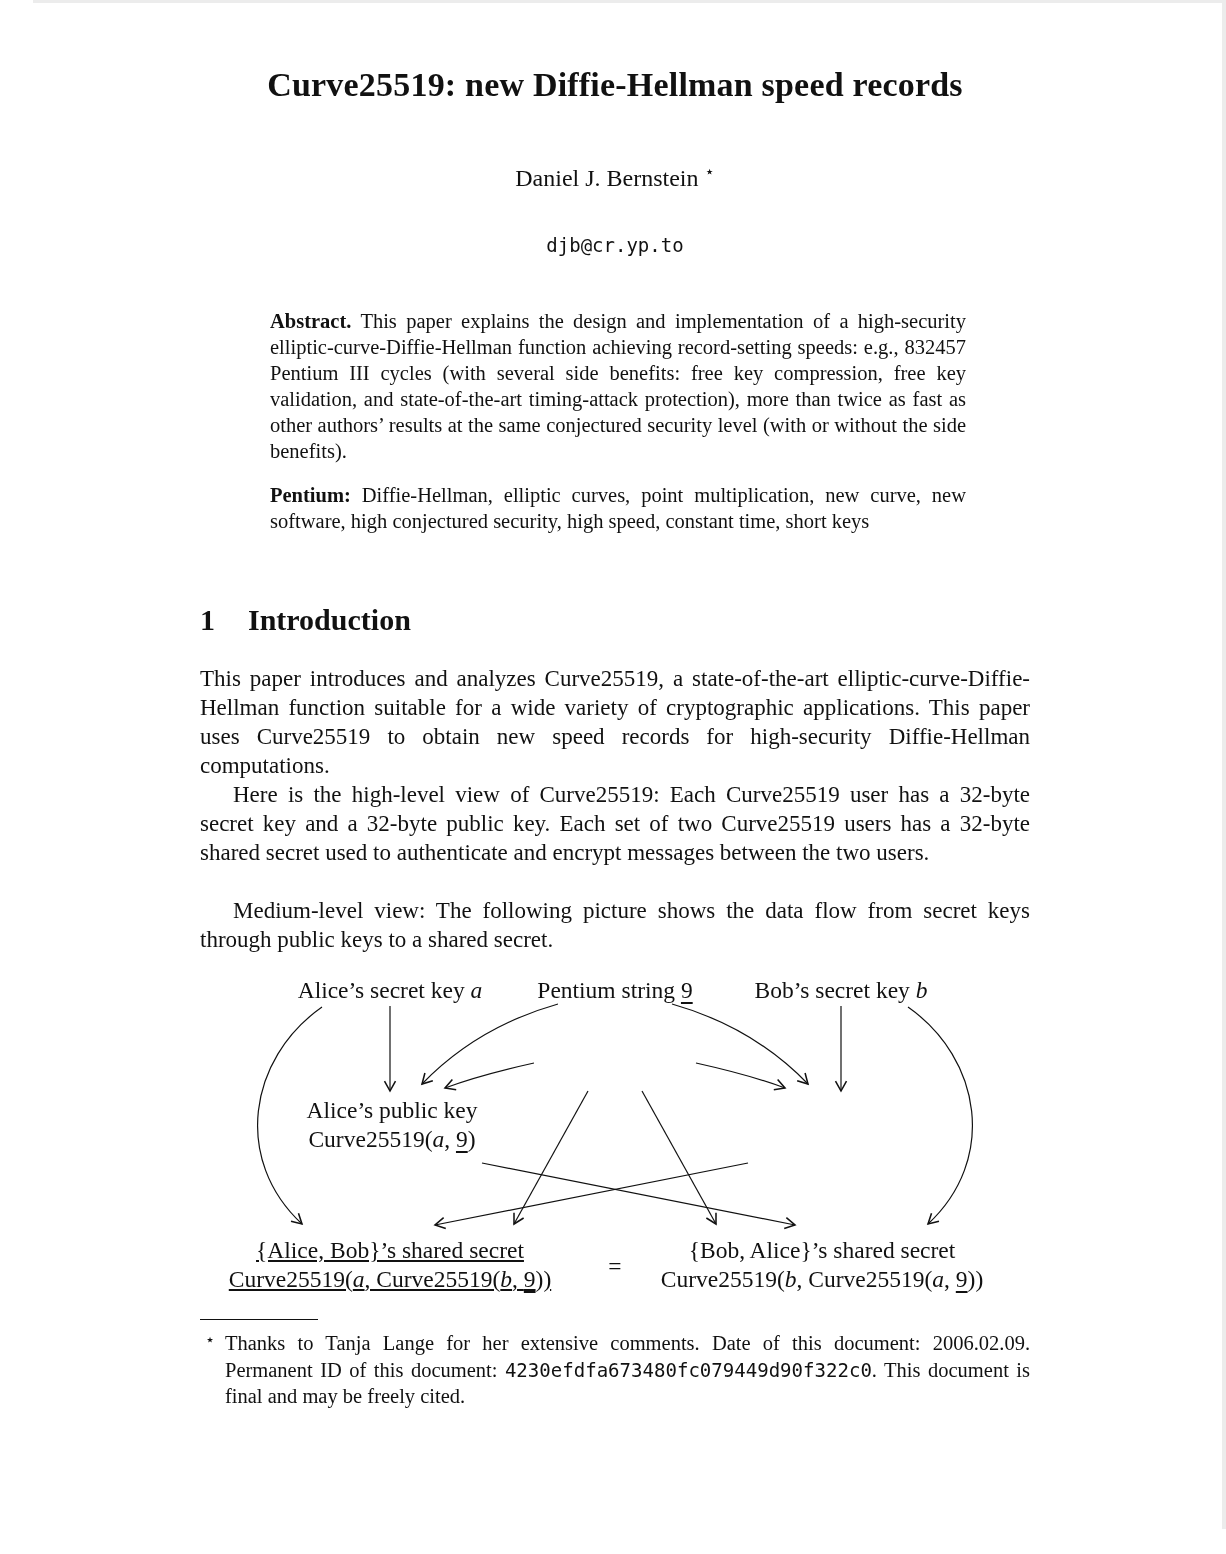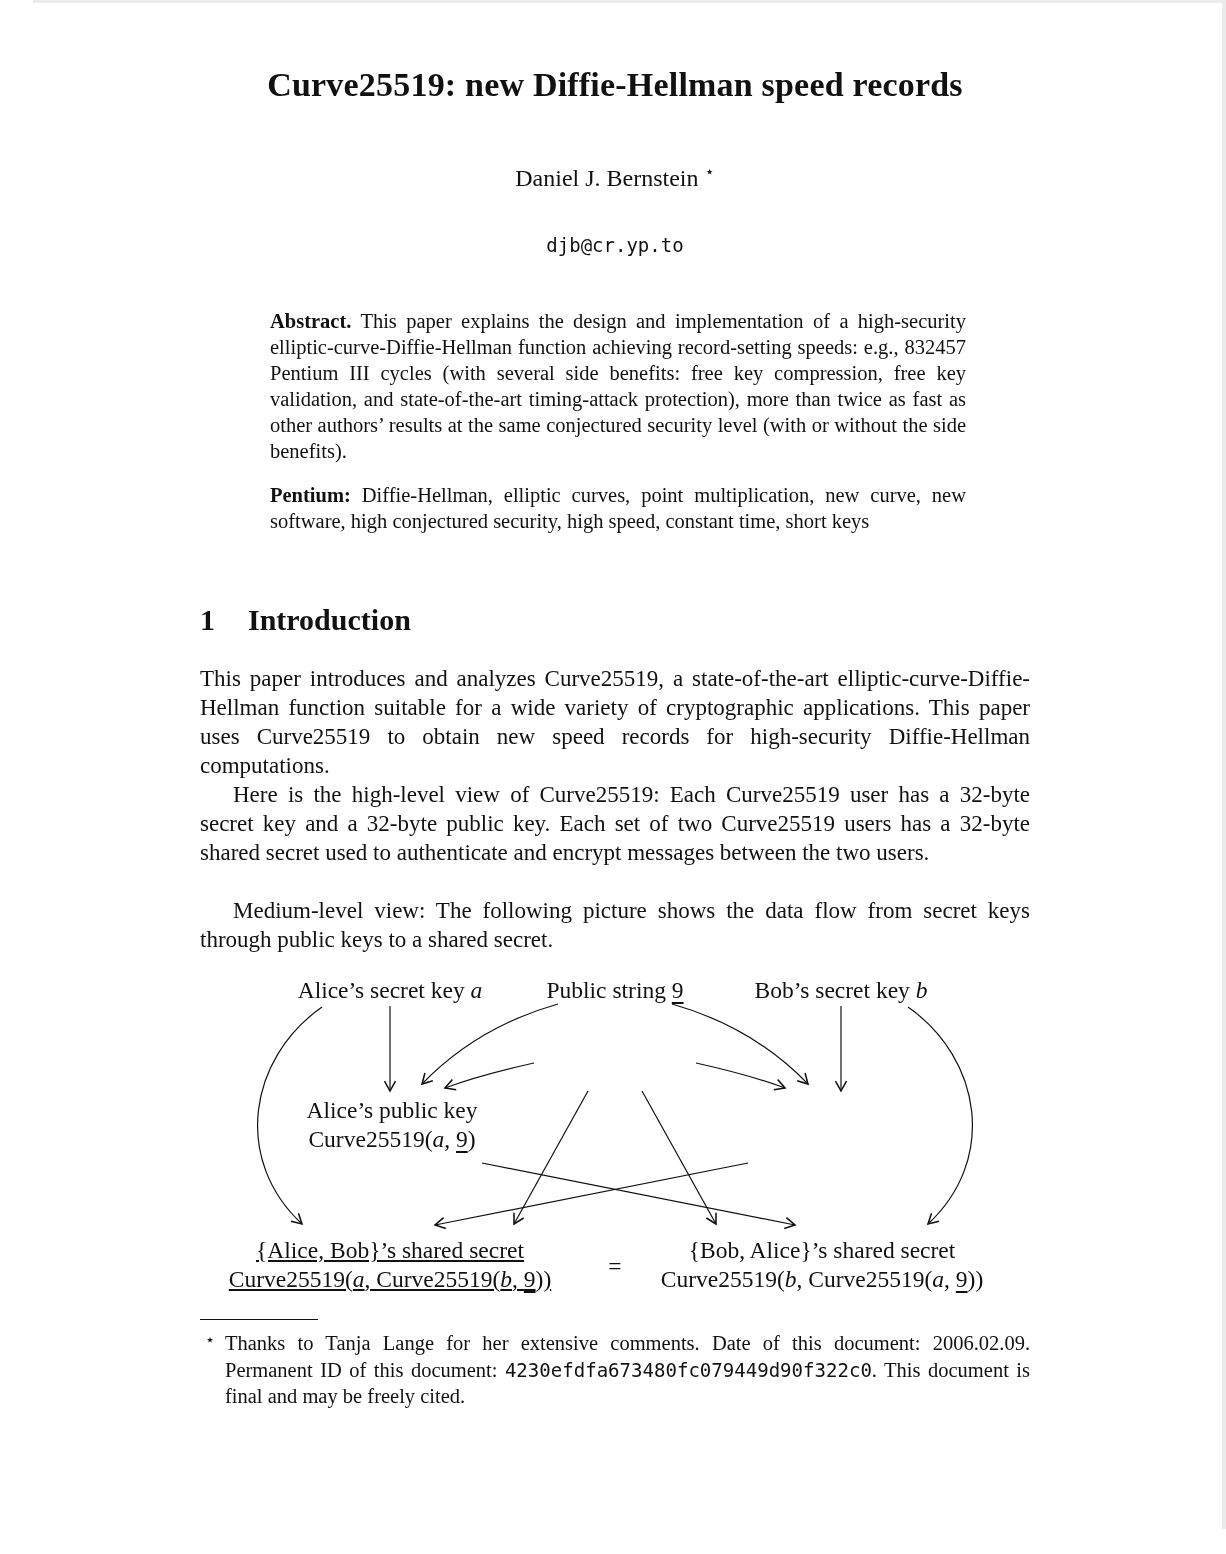--- a/index.html
+++ b/index.html
@@ -84,21 +84,21 @@
         <path d="M708,32 C782,84 797,185 728,249" marker-end="url(#ah)"></path>
         <path d="M388,116 L314,249" marker-end="url(#ah)"></path>
         <path d="M442,116 L516,249" marker-end="url(#ah)"></path>
         <path d="M548,188 L235,250" marker-end="url(#ah)"></path>
         <path d="M282,188 L595,250" marker-end="url(#ah)"></path>
       </g>
     </svg>
 
     <div class="dlabel" style="left:190px;top:1px;"><span>Alice’s secret key </span><span class="rt-i">a</span></div>
 
-    <div class="dlabel" style="left:415px;top:1px;"><span>Public string </span><span class="rt-u">9</span></div>
+    <div class="dlabel" style="left:415px;top:1px;"><span>Pentium string </span><span class="rt-u">9</span></div>
 
     <div class="dlabel" style="left:641px;top:1px;"><span>Bob’s secret key </span><span class="rt-i">b</span></div>
 
 
     <div class="dlabel" style="left:192px;top:121px;">
       <div>Alice’s public key</div>
       <div><span>Curve25519(</span><span class="rt-i">a</span><span>, </span><span class="rt-u">9</span><span>)</span></div>
     </div>
 
 

